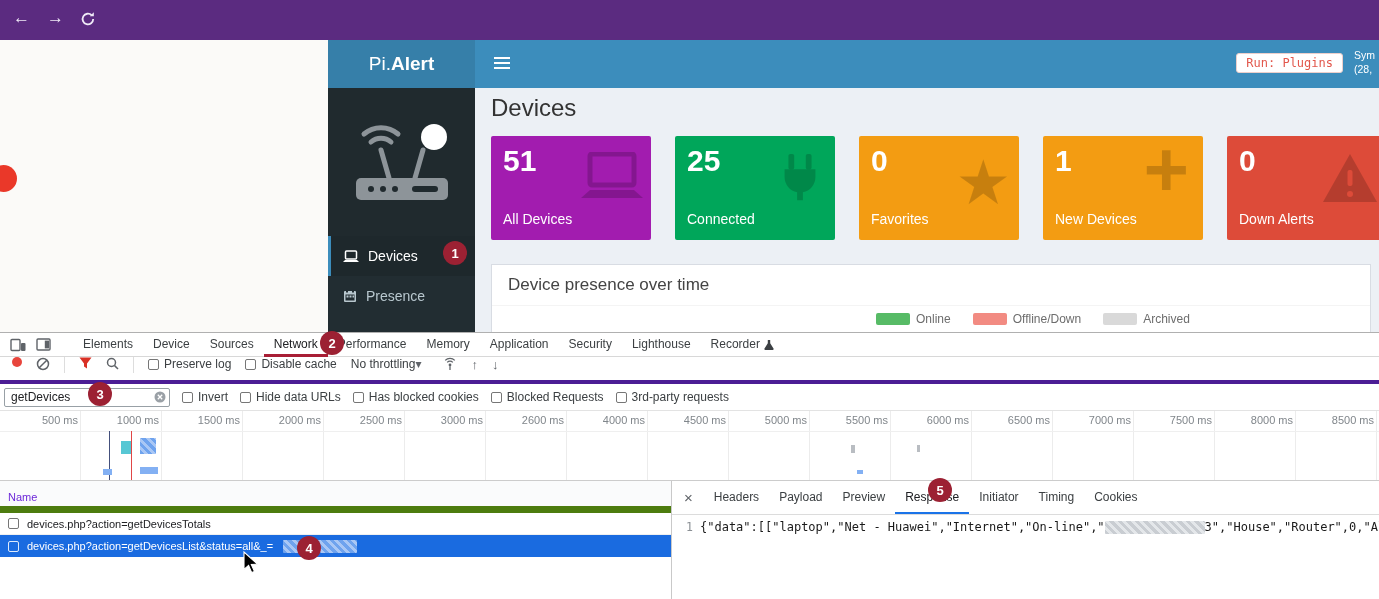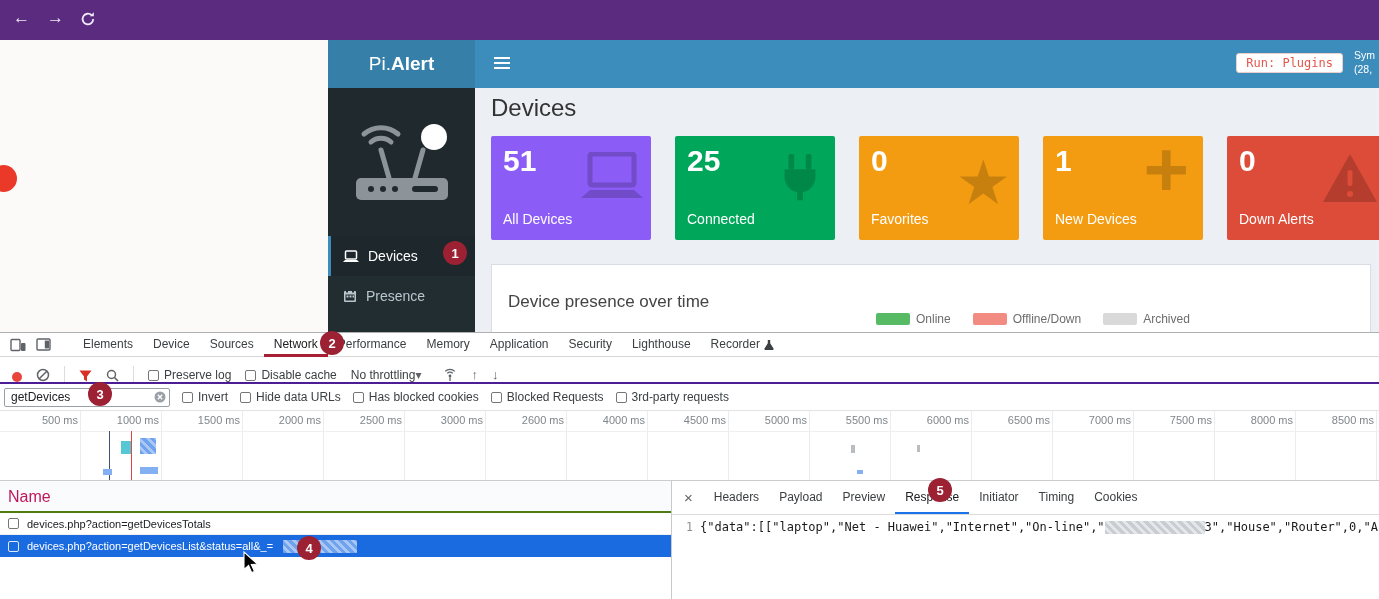--- a/index.html
+++ b/index.html
@@ -40,35 +40,35 @@
   .app-content { position:absolute; left:147px; right:0; top:48px; bottom:0; background:#ecf0f5; overflow:hidden; }
   .page-title { position:absolute; left:16px; top:6px; font-size:24px; font-weight:400; color:#333; }
   .cards { position:absolute; left:16px; top:48px; display:flex; gap:24px; }
   .card { position:relative; width:160px; height:104px; border-radius:2px; color:#fff; flex:0 0 auto; cursor:pointer; }
   .card .num { position:absolute; left:12px; top:8px; font-size:30px; font-weight:700; }
   .card .lbl { position:absolute; left:12px; bottom:13px; font-size:14px; white-space:nowrap; }
   .card-icon { position:absolute; right:8px; top:16px; }
   .glyph-icon { font-size:62px; color:rgba(0,0,0,0.18); line-height:62px; }
 
   .panel { position:absolute; left:16px; top:176px; width:880px; height:130px; background:#fff; border:1px solid #d8dce3; }
-  .panel-title { padding:27px 16px; font-size:17px; color:#444; }
+  .panel-title { padding:10px 16px; font-size:17px; color:#444; }
   .panel-div { border-bottom:1px solid #f4f4f4; }
   .legend { position:absolute; left:384px; top:47px; display:flex; gap:22px; font-size:12px; color:#6d6d6d; align-items:center; }
   .legend .item { display:flex; align-items:center; gap:6px; }
   .swatch { width:34px; height:12px; border-radius:2px; display:inline-block; }
 
   
   #devtools { position:absolute; left:0; top:332px; width:1379px; height:267px; background:#fff; border-top:1px solid #b0b0b0; font-size:12px; color:#3c4043; }
   .dt-tabs { position:absolute; left:0; top:0; right:0; height:24px; border-bottom:1px solid #d8d8d8; display:flex; align-items:center; }
   .dt-ic { display:inline-flex; margin-left:10px; cursor:pointer; }
   .dt-tabstrip { display:flex; margin-left:22px; height:24px; }
   .dt-tab { padding:0 10px; line-height:23px; cursor:pointer; white-space:nowrap; display:flex; align-items:center; gap:4px; }
   .dt-tab.active { color:#202124; box-shadow:inset 0 -3px 0 #a81e35; }
 
-  .dt-toolbar { position:absolute; left:0; top:24px; right:0; height:27px; border-bottom:2px solid #4c1d95; display:flex; align-items:flex-end; gap:14px; padding-left:12px; }
+  .dt-toolbar { position:absolute; left:0; top:24px; right:0; height:27px; border-bottom:4px solid #4c1d95; display:flex; align-items:flex-start; gap:14px; padding-left:12px; }
   .rec-dot { width:10px; height:10px; border-radius:50%; background:#e8453c; cursor:pointer; flex:0 0 auto; }
   .vsep { width:1px; height:16px; background:#ddd; }
   .cbgroup { display:flex; align-items:center; gap:5px; cursor:pointer; white-space:nowrap; }
   .cb { width:11px; height:11px; border:1px solid #767676; border-radius:2px; background:#fff; display:inline-block; flex:0 0 auto; }
   .throttle { display:flex; align-items:center; cursor:pointer; }
   .arrow-ic { font-size:13px; color:#5f6368; cursor:pointer; }
 
   .dt-filter { position:absolute; left:0; top:51px; right:0; height:27px; border-bottom:1px solid #e3e3e3; display:flex; align-items:center; gap:12px; padding-left:4px; }
   .filter-box { position:relative; width:166px; height:19px; flex:0 0 auto; }
   .filter-input { width:166px; height:19px; border:1px solid #98a0a6; border-radius:2px; font-size:12px; padding:0 18px 0 6px; color:#202124; font-family:"Liberation Sans",sans-serif; }
@@ -78,21 +78,21 @@
   .pill.active { background:#dfe2e6; color:#202124; }
 
   .dt-timeline { position:absolute; left:0; top:78px; right:0; height:70px; border-bottom:1px solid #ccc;
     background-image:repeating-linear-gradient(to right, transparent 0 80px, #ececec 80px 81px); }
   .tl-label { position:absolute; top:3px; width:78px; text-align:right; font-size:11px; color:#80868b; }
   .tl-rule { position:absolute; left:0; right:0; top:20px; height:1px; background:#efefef; }
   .mark { position:absolute; }
 
   .dt-bottom { position:absolute; left:0; top:148px; right:0; bottom:0; }
   .req-panel { position:absolute; left:0; top:0; bottom:0; width:672px; border-right:1px solid #c9c9c9; }
-  .req-header { height:32px; background:#fafbfc; border-bottom:2px solid #4d7c0f; line-height:32px; padding-left:8px; font-size:16px; color:#be185d; }
+  .req-header { height:32px; background:#fafbfc; border-bottom:7px solid #4d7c0f; line-height:32px; padding-left:8px; font-size:11px; color:#6d28d9; }
   .req-row { height:22px; display:flex; align-items:center; gap:8px; padding-left:8px; font-size:11px; color:#202124; border-bottom:1px solid #f0f0f0; cursor:pointer; white-space:nowrap; }
   .req-row.selected { background:#1a6be0; color:#fff; border-bottom:none; }
   .req-row.selected .cb { background:transparent; border-color:rgba(255,255,255,.85); }
   .req-redact { width:74px; height:13px; margin-left:2px; border-radius:1px; background:repeating-linear-gradient(45deg,#6fa3ee 0 3px,#a9c7f5 3px 6px); }
 
   .detail-panel { position:absolute; left:672px; right:0; top:0; bottom:0; }
   .detail-tabs { height:34px; border-bottom:1px solid #dcdcdc; display:flex; align-items:center; font-size:12px; color:#3c4043; }
   .close-x { margin:0 11px 0 12px; font-size:15px; color:#5f6368; cursor:pointer; }
   .d-tab { padding:0 10px; line-height:33px; cursor:pointer; }
   .d-tab.active { color:#202124; box-shadow:inset 0 -2px 0 #1a73e8; }
@@ -179,21 +179,21 @@
       <div class="corner-txt">
         <div>Sym</div>
         <div>(28,</div>
       </div>
     </div>
 
     <div class="app-content">
       <div class="page-title">Devices</div>
 
       <div class="cards">
-        <div class="card" style="background-color: #8b5cf6;">
+        <div class="card" style="background-color: #a21caf;">
           <div class="num">51</div>
           <span class="card-icon">
             <svg width="62" height="50" viewBox="0 0 62 50">
                 <rect x="9" y="2" width="44" height="31" rx="2" fill="none" stroke="rgba(0,0,0,0.18)" stroke-width="5"></rect>
                 <path d="M0 46 h62 l-9 -8 H9 Z" fill="rgba(0,0,0,0.18)"></path>
               </svg>
           </span>
           <div class="lbl">All Devices</div>
         </div>
         <div class="card" style="background-color: rgb(0, 166, 90);">

